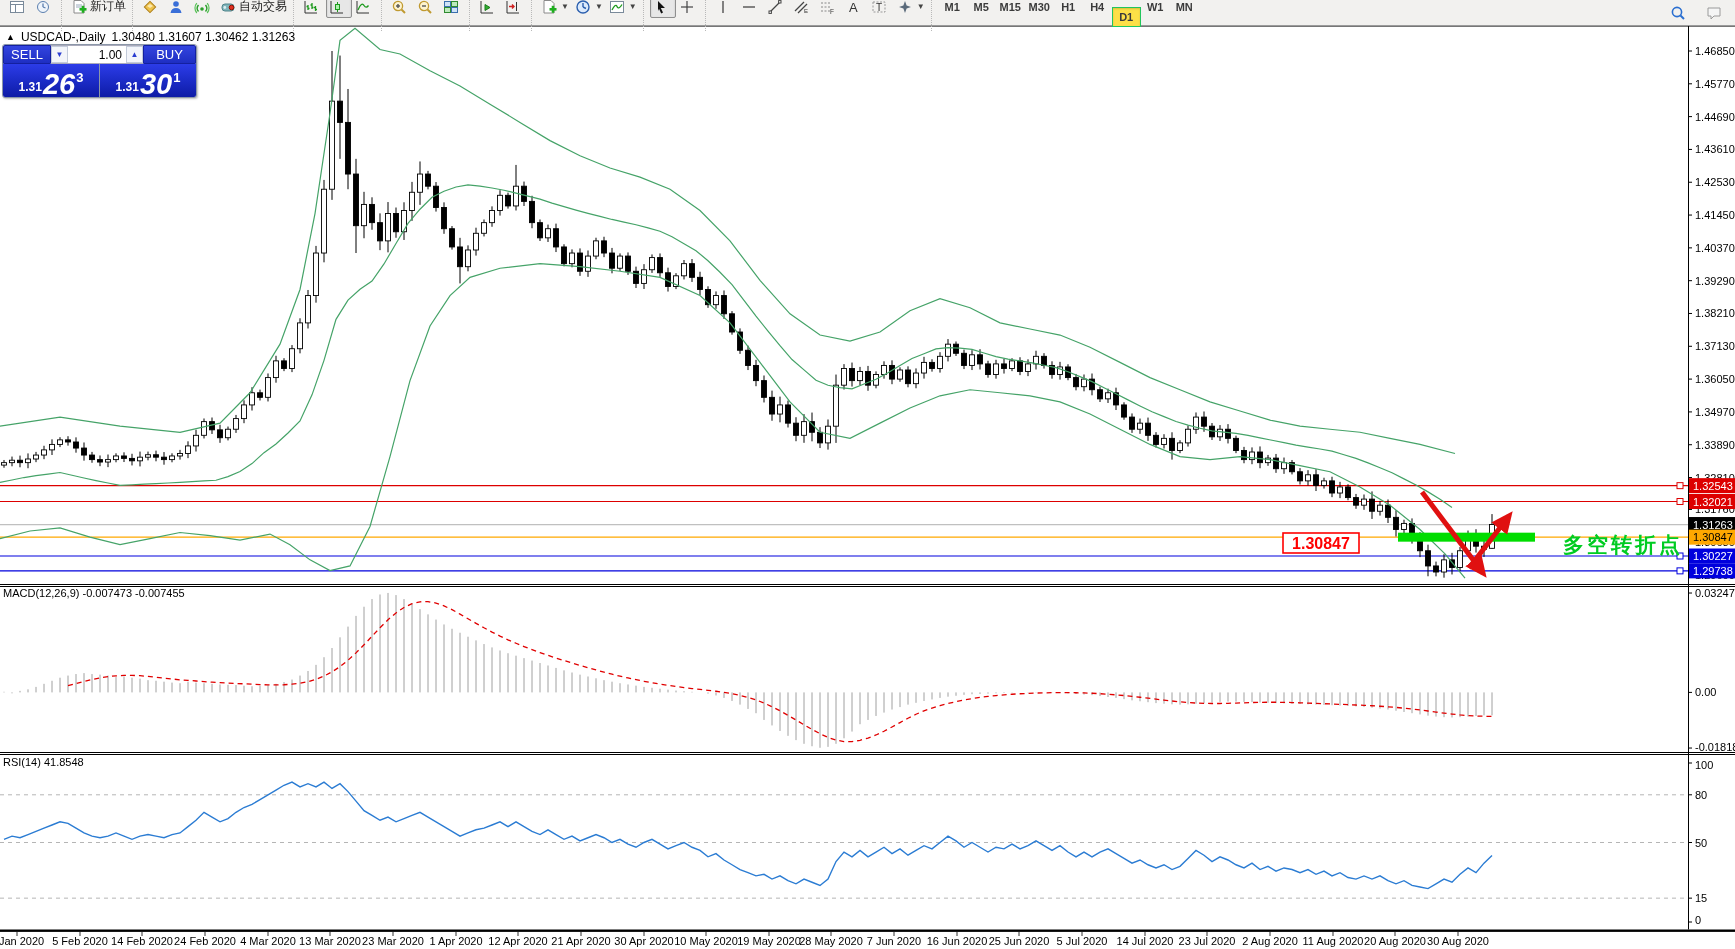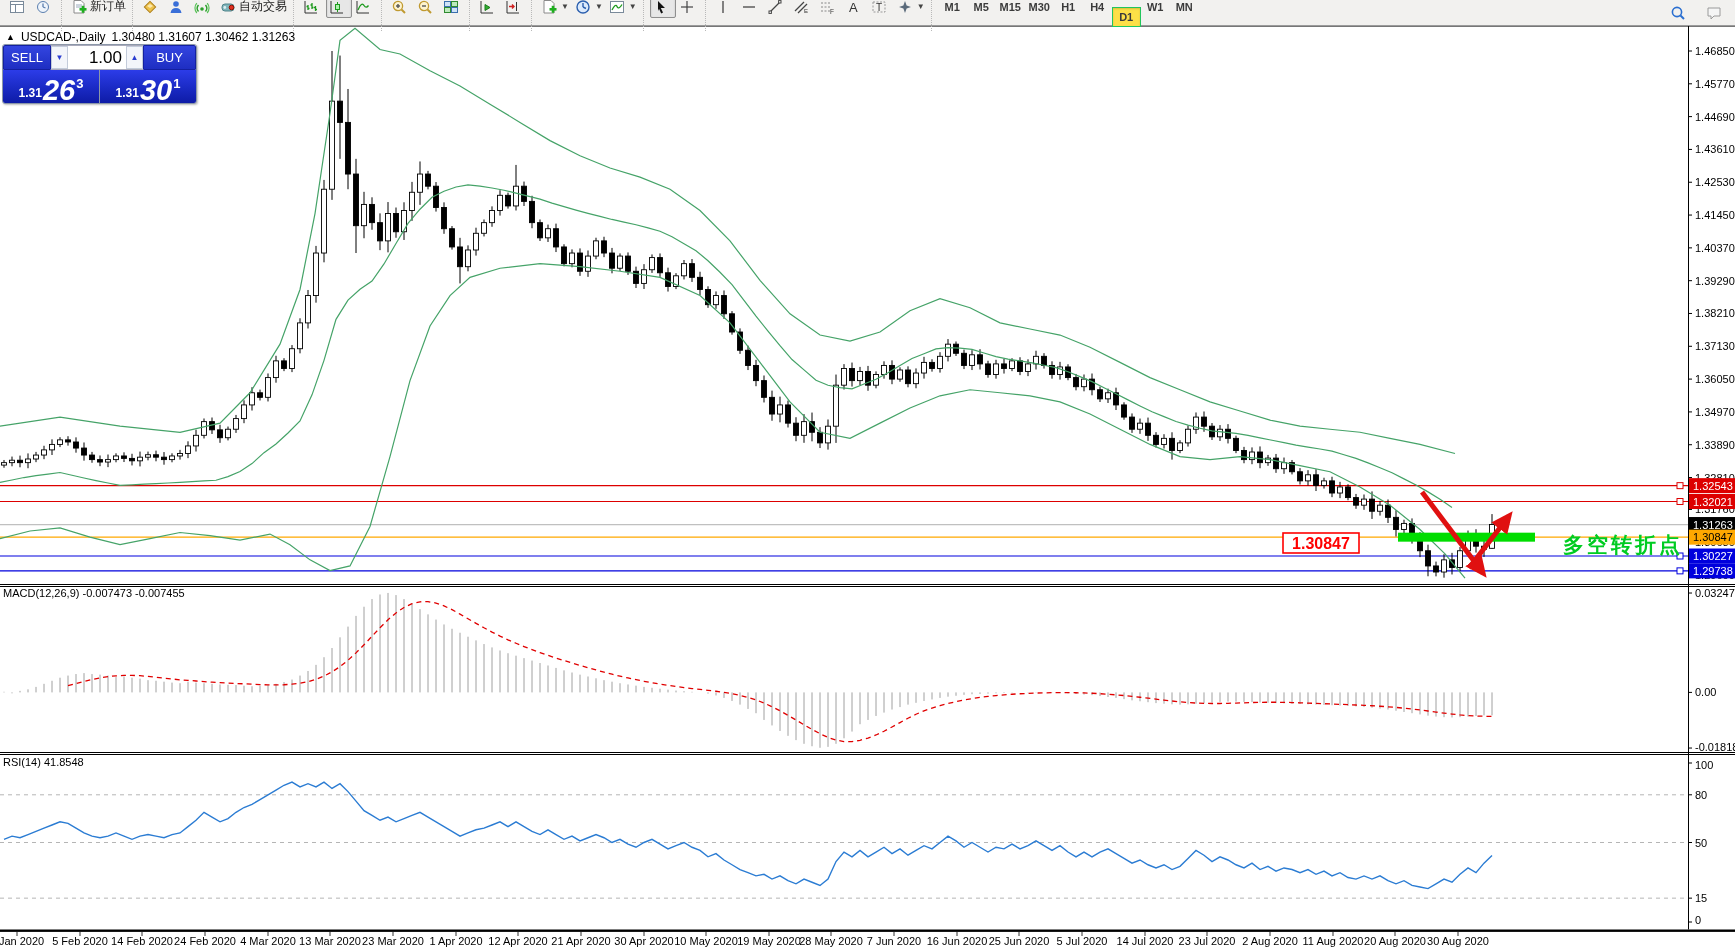--- a/index.html
+++ b/index.html
@@ -17,29 +17,29 @@
   .tfbtn{font-size:11px;font-weight:bold;color:#3b3b3b;width:27px;height:18px;line-height:18px;
     text-align:center;border:1px solid transparent;}
   .tfbtn.active{border:1px solid #22c55e;background:#fde047;box-shadow:inset 0 1px 2px rgba(0,0,0,.15);margin-top:20px;}
   #toolbar-right{position:absolute;right:6px;top:1px;display:flex;gap:10px;align-items:center;height:24px;}
   #symbol-bar{position:absolute;left:6px;top:30px;z-index:20;font-size:12px;color:#000;
     display:flex;gap:6px;align-items:center;}
   #symbol-bar .tri{font-size:9px;}
   
   #ocp{position:absolute;left:2px;top:44px;z-index:25;width:193px;border:1px solid #8b97a8;
     border-radius:3px;background:#fff;box-shadow:1px 1px 2px rgba(0,0,0,.25);}
-  #ocp .row1{display:flex;height:25px;}
+  #ocp .row1{display:flex;height:19px;}
   .ocp-btn{background:linear-gradient(#3345e0,#1e2ec2);color:#fff;font-size:13px;border:1px solid #1420a0;
     display:flex;align-items:center;justify-content:center;cursor:pointer;}
   #sell-btn{width:46px;border-radius:2px 0 0 0;}
   #buy-btn{width:53px;flex:1;border-radius:0 2px 0 0;}
   .volwrap{display:flex;width:92px;border-top:1px solid #aab;border-bottom:1px solid #aab;}
   .spin{width:15px;background:#f3f5fa;border:1px solid #c3cbda;color:#2a3cd0;font-size:8px;
     display:flex;align-items:center;justify-content:center;cursor:pointer;}
-  #vol-value{flex:1;background:#fff;font-size:17px;color:#000;display:flex;align-items:center;
+  #vol-value{flex:1;background:#fff;font-size:12px;color:#000;display:flex;align-items:center;
     justify-content:flex-end;padding-right:4px;}
   #ocp .row2{display:flex;height:33px;}
   .pxbox{flex:1;background:linear-gradient(180deg,#2c3ce8 0%,#1a2ac4 55%,#0e1ba6 100%);
     color:#fff;display:flex;align-items:flex-end;justify-content:center;padding-bottom:0;cursor:pointer;}
   .pxbox .sm{font-size:12px;font-weight:bold;margin:0 1px 3px 0;}
   .pxbox .big{font-size:29px;font-weight:bold;line-height:26px;font-style:italic;}
   .pxbox .sup{font-size:13px;font-weight:bold;margin:0 0 12px 1px;}
   #sell-px{border-right:1px solid #8b97a8;border-radius:0 0 0 2px;}
   #buy-px{border-radius:0 0 2px 0;}
   #chart-svg{position:absolute;left:0;top:0;z-index:1;}

